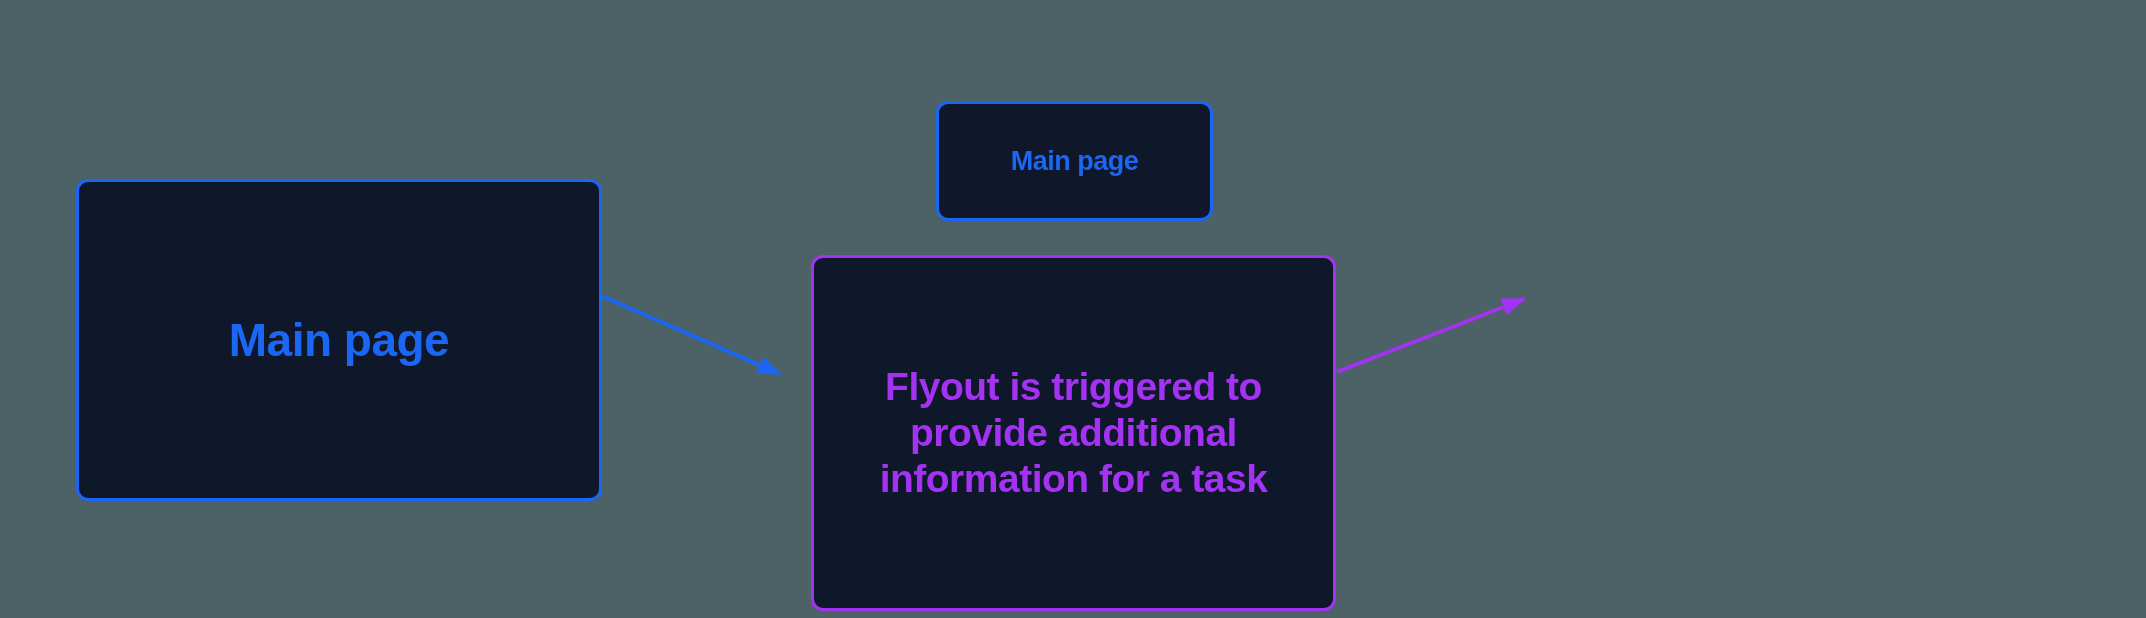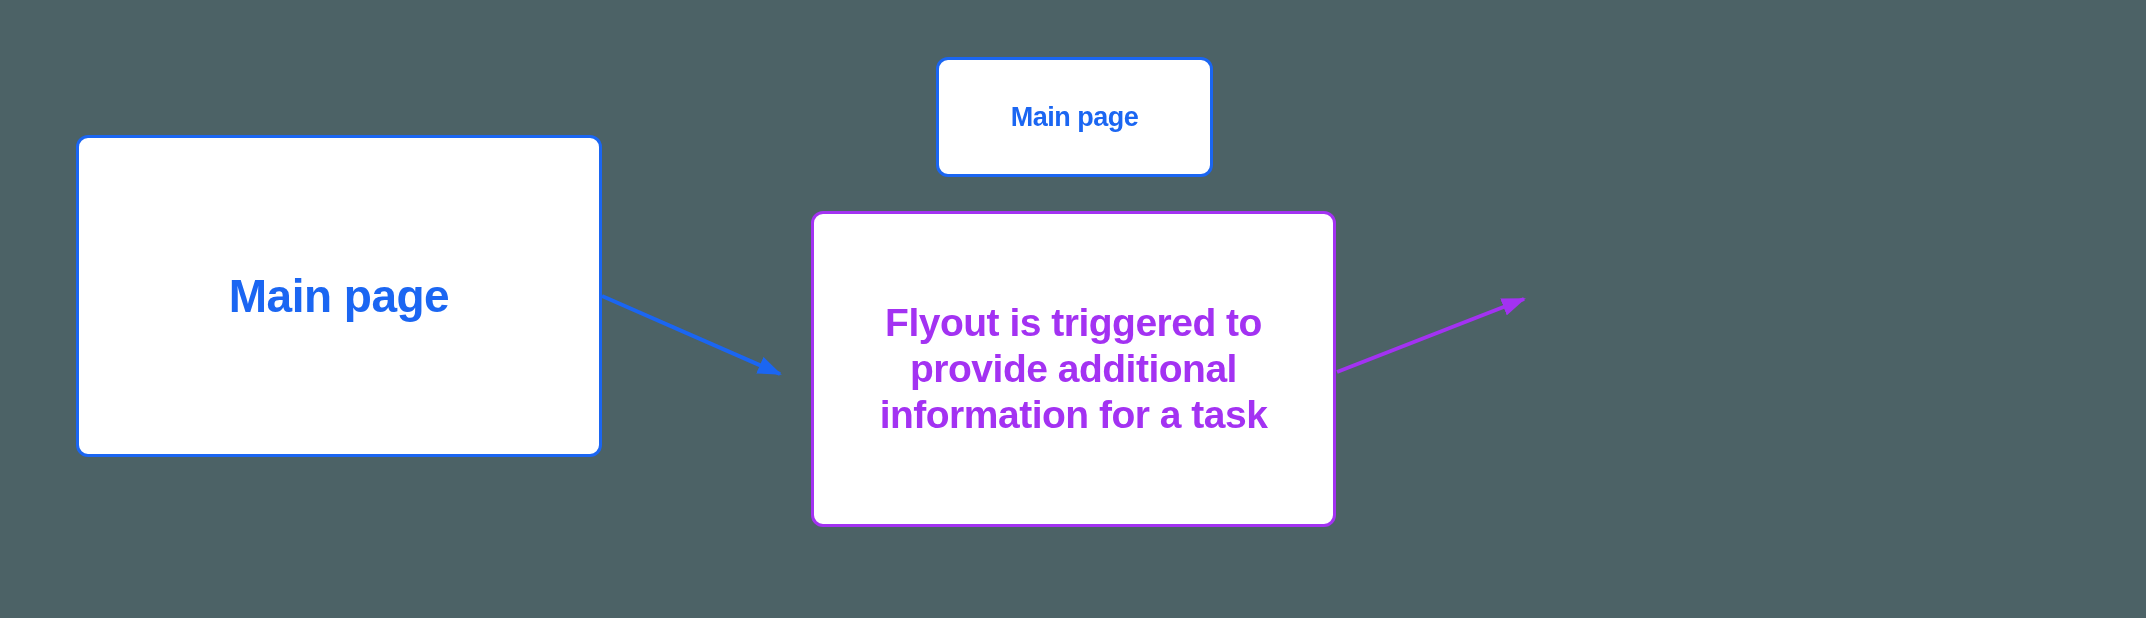--- a/index.html
+++ b/index.html
@@ -11,29 +11,30 @@
     background: #4C6266;
     font-family: "Liberation Sans", sans-serif;
   }
   .canvas {
     position: relative;
     width: 2146px;
     height: 618px;
   }
   .node {
     position: absolute;
-    background: #ffffff;
+    background: #0f172a;
     border-radius: 12px;
     display: flex;
     align-items: center;
     justify-content: center;
     box-sizing: border-box;
     text-align: center;
     font-weight: 700;
     letter-spacing: -0.5px;
+    margin-top: 44px;
   }
   .node-label {
     display: block;
     white-space: pre-line;
   }
   
   .node-main-left {
     left: 76px; top: 135px; width: 526px; height: 322px;
     border: 3px solid #1B66F2;
     color: #1B66F2;
@@ -41,21 +42,21 @@
   }
   
   .node-main-small {
     left: 936px; top: 57px; width: 277px; height: 120px;
     border: 3px solid #1B66F2;
     color: #1B66F2;
     font-size: 27px;
   }
   
   .node-flyout {
-    left: 811px; top: 211px; width: 525px; height: 316px;
+    left: 811px; top: 211px; width: 525px; height: 356px;
     border: 3px solid #A332F2;
     color: #A332F2;
     font-size: 39px;
     line-height: 46px;
     align-items: center;
   }
   
   .node-continue {
     left: 1548px; top: 133px; width: 525px; height: 323px;
     border: 3px solid #12962B;

